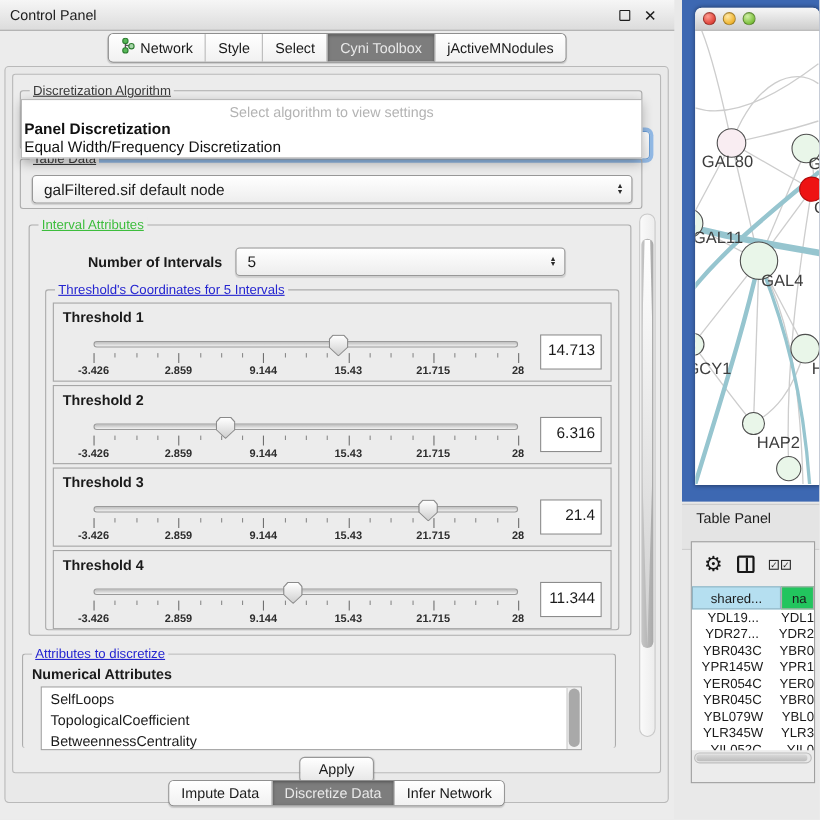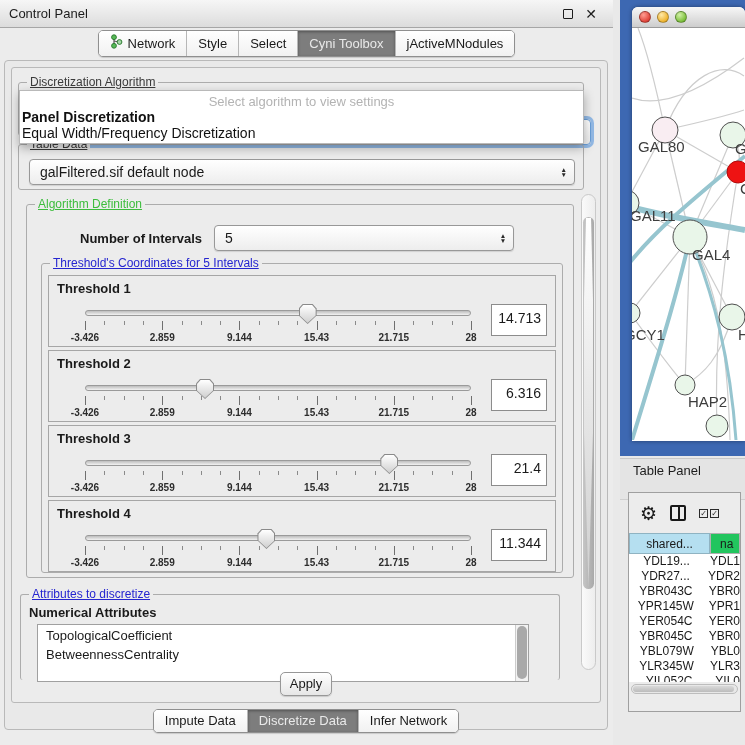--- a/index.html
+++ b/index.html
@@ -70,21 +70,21 @@
   .val-box { width:56px; height:32px; background:#fff; border:1px solid #8c8c8c; font-size:14px; text-align:right; padding:0 5px; line-height:26px; margin-top:2px; }
 
   .attr-group { position:absolute; left:2px; top:400px; width:540px; height:86px; border-bottom:none; }
   .attr-sub { font-size:13px; font-weight:bold; margin:10px 0 4px 8px; }
   .attr-listwrap { position:relative; margin-left:16px; width:492px; height:58px; border:1px solid #a0a0a0; background:#fff; overflow:hidden; }
   .attr-list { position:absolute; left:0; top:0; right:13px; bottom:0; padding:1px 0 0 8px; }
   .attr-item { font-size:13px; line-height:19px; white-space:nowrap; }
   .attr-vscroll { position:absolute; right:0; top:0; width:13px; height:100%; background:#f2f2f2; border-left:1px solid #ccc; }
   .attr-vscroll .thumb2 { position:absolute; left:1px; top:1px; width:10px; height:95%; border-radius:5px; background:#a9a9a9; }
 
-  .apply-btn { position:absolute; left:50%; transform:translateX(-50%); top:604px; width:52px; height:24px; background:linear-gradient(#ffffff,#e6e6e6); border:1px solid #979797; border-radius:5px; font-size:13px; text-align:center; line-height:22px; box-shadow:0 1px 1px rgba(0,0,0,.15); }
+  .apply-btn { position:absolute; left:50%; transform:translateX(-50%); top:620px; width:68px; height:24px; background:linear-gradient(#ffffff,#e6e6e6); border:1px solid #979797; border-radius:5px; font-size:13px; text-align:center; line-height:22px; box-shadow:0 1px 1px rgba(0,0,0,.15); }
 
   .bottom-tabs { position:absolute; left:0; right:0; top:646px; display:flex; justify-content:center; }
 
   
   .net-frame { position:absolute; left:620px; top:0; width:125px; height:456px; background:#3d68b2; }
   .net-window { position:absolute; left:12px; top:7px; width:113px; height:434px; background:#fff; border-radius:6px 6px 0 0; overflow:hidden; box-shadow:0 0 4px rgba(0,0,0,.4); }
   .net-titlebar { height:21px; background:linear-gradient(#f7f7f7,#cdcdcd); border-bottom:1px solid #9a9a9a; display:flex; align-items:center; gap:6px; padding-left:7px; }
   .light { width:12px; height:12px; border-radius:50%; border:1px solid rgba(0,0,0,.3); }
   .light.red { background:radial-gradient(circle at 35% 30%, #ff9d92, #e0443a 70%); }
   .light.yellow { background:radial-gradient(circle at 35% 30%, #ffe9a8, #efb42f 70%); }
@@ -172,21 +172,21 @@
         <span class="group-title t-dark">Table Data</span>
         <div class="combo tabledata-combo">
           <span>galFiltered.sif default node</span>
           <span class="arrows">▲<br>▼</span>
         </div>
       </div>
 
       <div class="scrollarea">
         <div class="scroll-content">
           <div class="group interval-group">
-            <span class="group-title t-green">Algorithm Definition</span>
+            <span class="group-title t-green">Interval Attributes</span>
             <div class="noi-row">
               <span class="noi-label">Number of Intervals</span>
               <div class="combo noi-spin">
                 <span>5</span>
                 <span class="arrows">▲<br>▼</span>
               </div>
             </div>
             <div class="group thr-group">
               <span class="group-title t-blue">Threshold's Coordinates for 5 Intervals</span>
               <div id="sliders">
@@ -371,20 +371,21 @@
   </div>
 </div>
             </div>
           </div>
 
           <div class="group attr-group">
             <span class="group-title t-blue">Attributes to discretize</span>
             <div class="attr-sub">Numerical Attributes</div>
             <div class="attr-listwrap">
               <div class="attr-list" id="attr-list">
+                  <div class="attr-item">SelfLoops</div>
                   <div class="attr-item">TopologicalCoefficient</div>
                   <div class="attr-item">BetweennessCentrality</div>
                 </div>
               <div class="attr-vscroll">
                   <div class="thumb2"></div>
                 </div>
             </div>
           </div>
         </div>
         <div class="vscroll">

